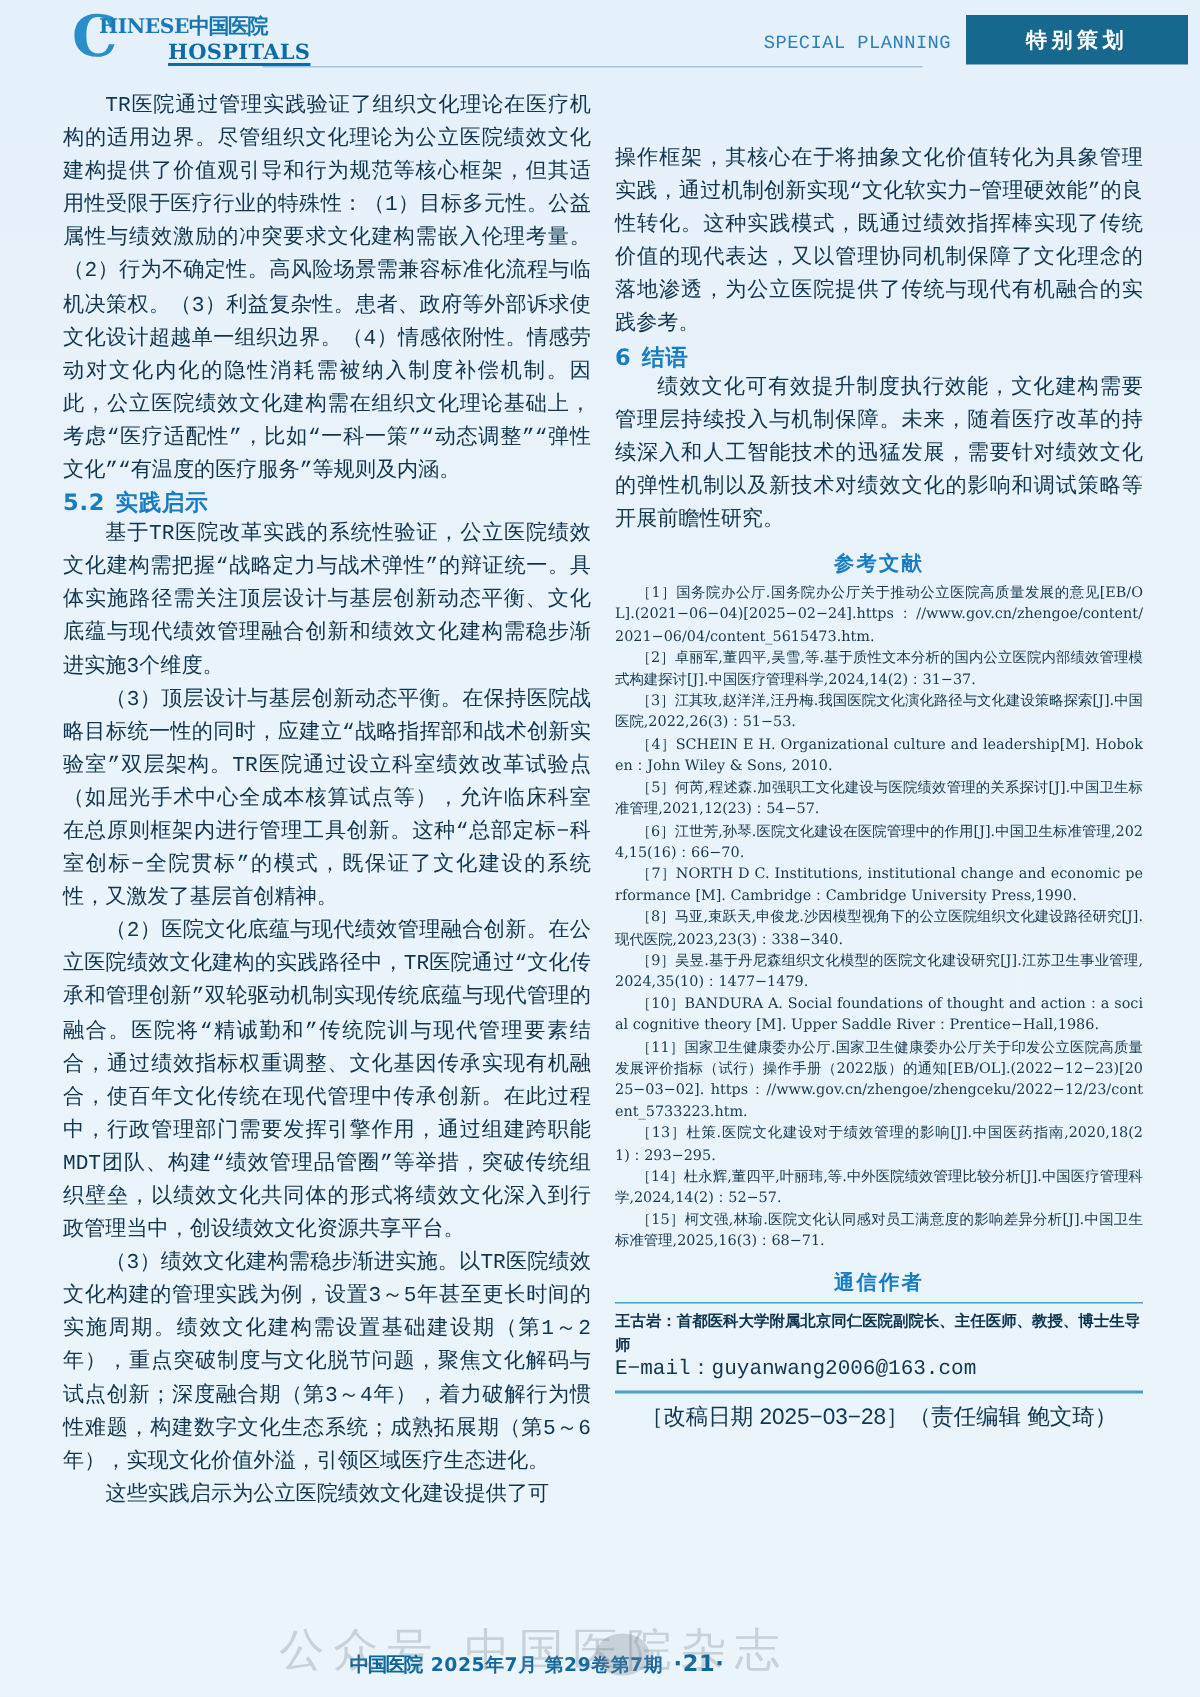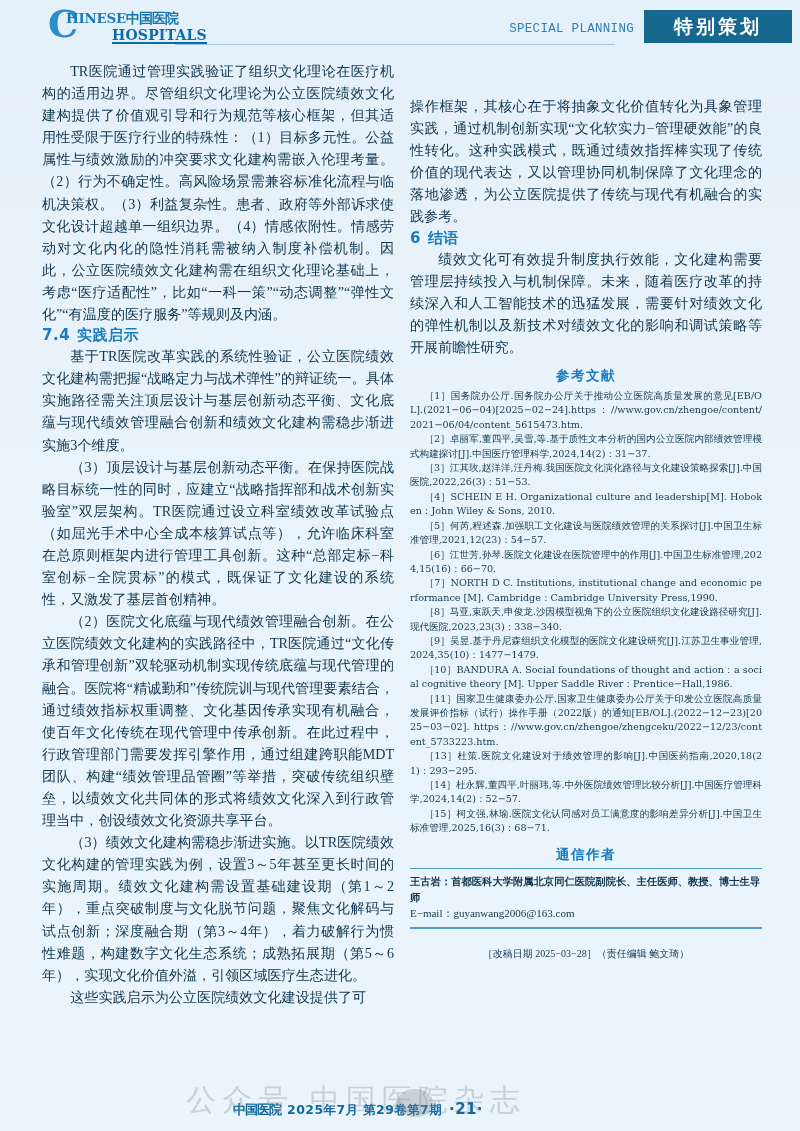--- a/index.html
+++ b/index.html
@@ -101,39 +101,39 @@
   .tag-cn {
     position: absolute;
     right: 8px;
     top: 10px;
     width: 148px;
     height: 33px;
     background: #16688f;
     color: #ffffff;
     font-family: "DejaVu Sans", "Liberation Sans", sans-serif;
     font-weight: bold;
-    font-size: 19px;
+    font-size: 14px;
     letter-spacing: 3px;
     display: flex;
     align-items: center;
     justify-content: center;
   }
 
   
   .col {
     position: absolute;
     top: 60px;
     width: 352px;
   }
   .col-left  { left: 42px; }
   .col-right { left: 410px; }
 
   p.body-cn {
     margin: 0 0 0 0;
-    font-family: Liberation Serif, serif;
+    font-family: Liberation Mono, monospace;
     font-size: 14.1px;
     line-height: 22.1px;
     color: #10364f;
     text-align: justify;
     text-justify: inter-ideograph;
     text-indent: 2em;
     letter-spacing: 0px;
   }
   p.body-cn.noindent { text-indent: 0; margin-top: 35px; }
 
@@ -197,36 +197,36 @@
   }
   .corr-body {
     font-family: "DejaVu Sans", "Liberation Sans", sans-serif;
     font-size: 10.3px;
     line-height: 15.5px;
     color: #10364f;
     font-weight: bold;
     letter-spacing: 0px;
   }
   .corr-email {
-    font-family: Liberation Serif, serif;
-    font-size: 11px;
+    font-family: Liberation Mono, monospace;
+    font-size: 14px;
     line-height: 15px;
     color: #10364f;
     margin-top: 1px;
   }
   .corr-hr2 {
     height: 1.5px;
     background: #4f9cc4;
     margin: 6px 0 0 0;
   }
   .dates {
-    margin-top: 18px;
+    margin-top: 6px;
     text-align: center;
-    font-family: Liberation Serif, serif;
-    font-size: 10px;
+    font-family: Liberation Sans, sans-serif;
+    font-size: 15px;
     color: #10364f;
     letter-spacing: 0px;
   }
 
   
   .footer {
     position: absolute;
     left: 0;
     bottom: 12px;
     width: 716px;
@@ -297,21 +297,21 @@
       <span class="logo-row2">HOSPITALS</span>
     </div>
     <div class="header-rule"></div>
     <div class="special-planning">SPECIAL PLANNING</div>
     <div class="tag-cn">特别策划</div>
   </div>
 
   <div class="col col-left">
     <p class="body-cn">TR医院通过管理实践验证了组织文化理论在医疗机构的适用边界。尽管组织文化理论为公立医院绩效文化建构提供了价值观引导和行为规范等核心框架，但其适用性受限于医疗行业的特殊性：（1）目标多元性。公益属性与绩效激励的冲突要求文化建构需嵌入伦理考量。（2）行为不确定性。高风险场景需兼容标准化流程与临机决策权。（3）利益复杂性。患者、政府等外部诉求使文化设计超越单一组织边界。（4）情感依附性。情感劳动对文化内化的隐性消耗需被纳入制度补偿机制。因此，公立医院绩效文化建构需在组织文化理论基础上，考虑“医疗适配性”，比如“一科一策”“动态调整”“弹性文化”“有温度的医疗服务”等规则及内涵。</p>
     <h3 class="sec">
-      <span class="num">7.4</span><span>实践启示</span>
+      <span class="num">5.2</span><span>实践启示</span>
     </h3>
     <p class="body-cn">基于TR医院改革实践的系统性验证，公立医院绩效文化建构需把握“战略定力与战术弹性”的辩证统一。具体实施路径需关注顶层设计与基层创新动态平衡、文化底蕴与现代绩效管理融合创新和绩效文化建构需稳步渐进实施3个维度。</p>
     <p class="body-cn">（3）顶层设计与基层创新动态平衡。在保持医院战略目标统一性的同时，应建立“战略指挥部和战术创新实验室”双层架构。TR医院通过设立科室绩效改革试验点（如屈光手术中心全成本核算试点等），允许临床科室在总原则框架内进行管理工具创新。这种“总部定标−科室创标−全院贯标”的模式，既保证了文化建设的系统性，又激发了基层首创精神。</p>
     <p class="body-cn">（2）医院文化底蕴与现代绩效管理融合创新。在公立医院绩效文化建构的实践路径中，TR医院通过“文化传承和管理创新”双轮驱动机制实现传统底蕴与现代管理的融合。医院将“精诚勤和”传统院训与现代管理要素结合，通过绩效指标权重调整、文化基因传承实现有机融合，使百年文化传统在现代管理中传承创新。在此过程中，行政管理部门需要发挥引擎作用，通过组建跨职能MDT团队、构建“绩效管理品管圈”等举措，突破传统组织壁垒，以绩效文化共同体的形式将绩效文化深入到行政管理当中，创设绩效文化资源共享平台。</p>
     <p class="body-cn">（3）绩效文化建构需稳步渐进实施。以TR医院绩效文化构建的管理实践为例，设置3～5年甚至更长时间的实施周期。绩效文化建构需设置基础建设期（第1～2年），重点突破制度与文化脱节问题，聚焦文化解码与试点创新；深度融合期（第3～4年），着力破解行为惯性难题，构建数字文化生态系统；成熟拓展期（第5～6年），实现文化价值外溢，引领区域医疗生态进化。</p>
     <p class="body-cn">这些实践启示为公立医院绩效文化建设提供了可</p>
   </div>
 
   <div class="col col-right">
     <p class="body-cn noindent">操作框架，其核心在于将抽象文化价值转化为具象管理实践，通过机制创新实现“文化软实力−管理硬效能”的良性转化。这种实践模式，既通过绩效指挥棒实现了传统价值的现代表达，又以管理协同机制保障了文化理念的落地渗透，为公立医院提供了传统与现代有机融合的实践参考。</p>

